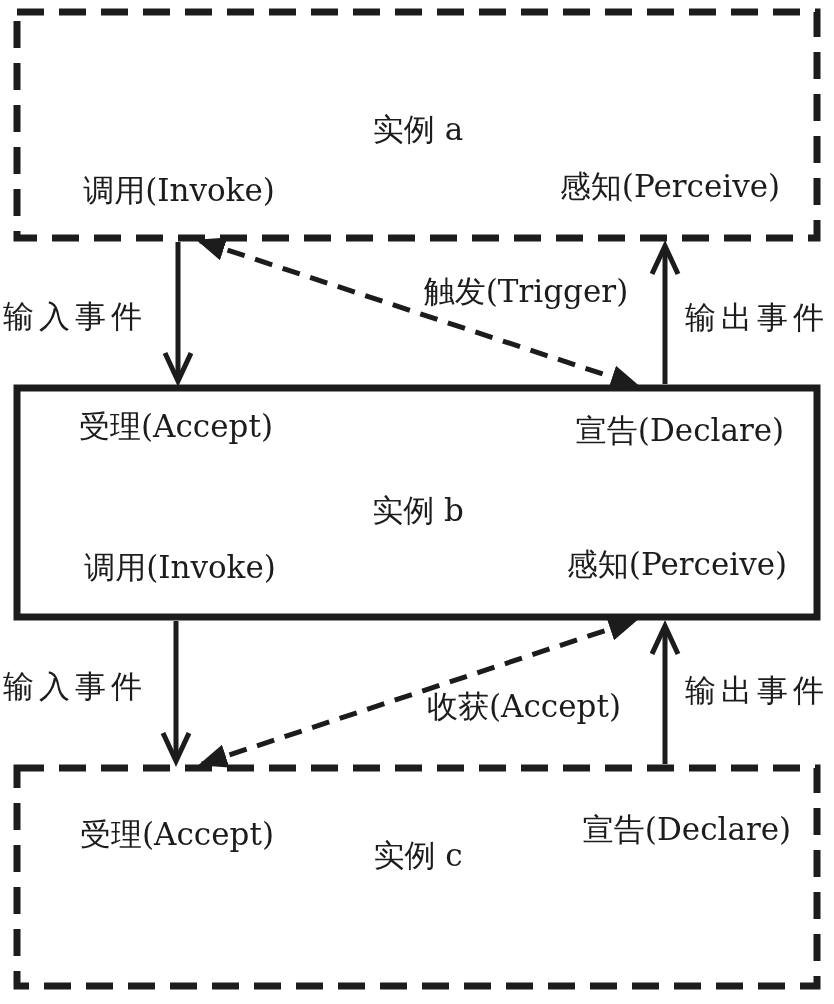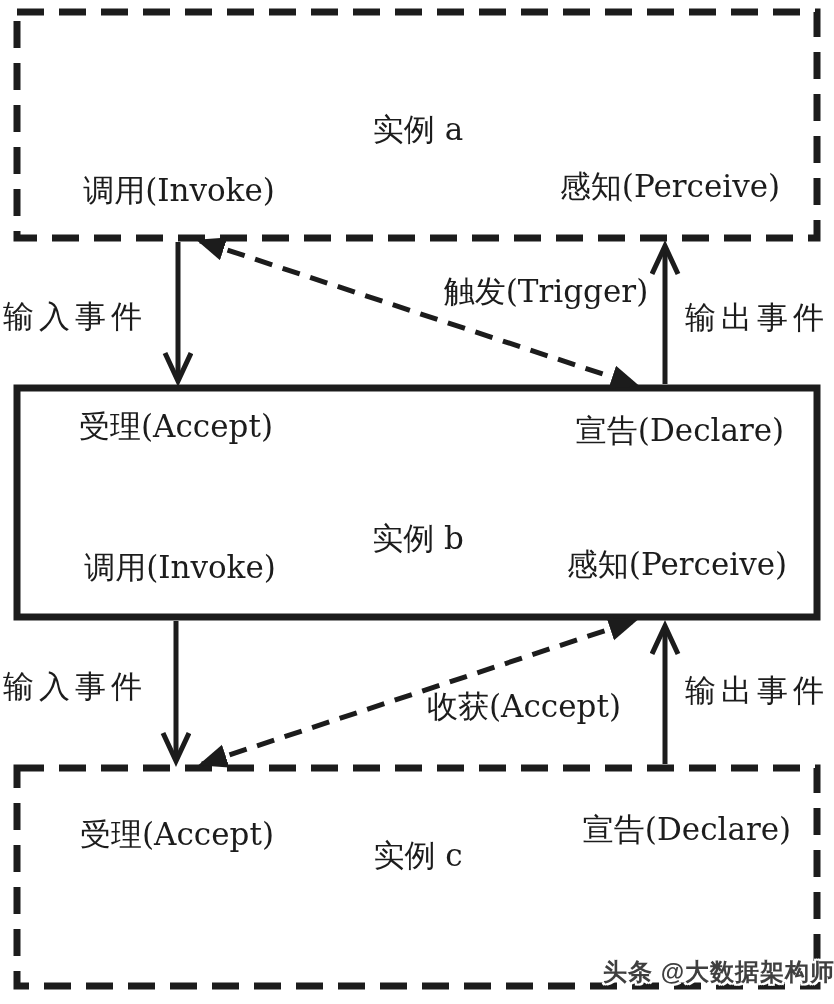--- a/index.html
+++ b/index.html
@@ -82,32 +82,31 @@
     <line x1="200" y1="241" x2="636" y2="385" stroke="#1c1c1c" stroke-width="5" stroke-dasharray="18 11" marker-start="url(#thead)" marker-end="url(#thead)"></line>
 
     <line x1="202" y1="764" x2="634" y2="621" stroke="#1c1c1c" stroke-width="5" stroke-dasharray="18 11" marker-start="url(#thead)" marker-end="url(#thead)"></line>
   </svg>
 
   <div class="label" style="left:418px; top:129px;">实例 a</div>
   <div class="label" style="left:179px; top:190px;">调用(Invoke)</div>
   <div class="label" style="left:670px; top:186px;">感知(Perceive)</div>
 
   <div class="label event-label" style="left:75px; top:316px;">输入事件</div>
-  <div class="label" style="left:546px; top:291px;">触发(Trigger)</div>
+  <div class="label" style="left:526px; top:291px;">触发(Trigger)</div>
   <div class="label event-label" style="left:757px; top:317px;">输出事件</div>
 
   <div class="label" style="left:176px; top:426px;">受理(Accept)</div>
   <div class="label" style="left:680px; top:430px;">宣告(Declare)</div>
-  <div class="label" style="left:418px; top:538px;">实例 b</div>
+  <div class="label" style="left:418px; top:510px;">实例 b</div>
   <div class="label" style="left:180px; top:567px;">调用(Invoke)</div>
   <div class="label" style="left:677px; top:564px;">感知(Perceive)</div>
 
   <div class="label event-label" style="left:75px; top:686px;">输入事件</div>
   <div class="label" style="left:524px; top:706px;">收获(Accept)</div>
   <div class="label event-label" style="left:757px; top:690px;">输出事件</div>
 
   <div class="label" style="left:177px; top:834px;">受理(Accept)</div>
   <div class="label" style="left:687px; top:829px;">宣告(Declare)</div>
   <div class="label" style="left:418px; top:855px;">实例 c</div>
 
-  <div class="watermark" style="left:719px; top:972px;">头条 @大数据架构师</div>
 
 </div>
 
 </body></html>

